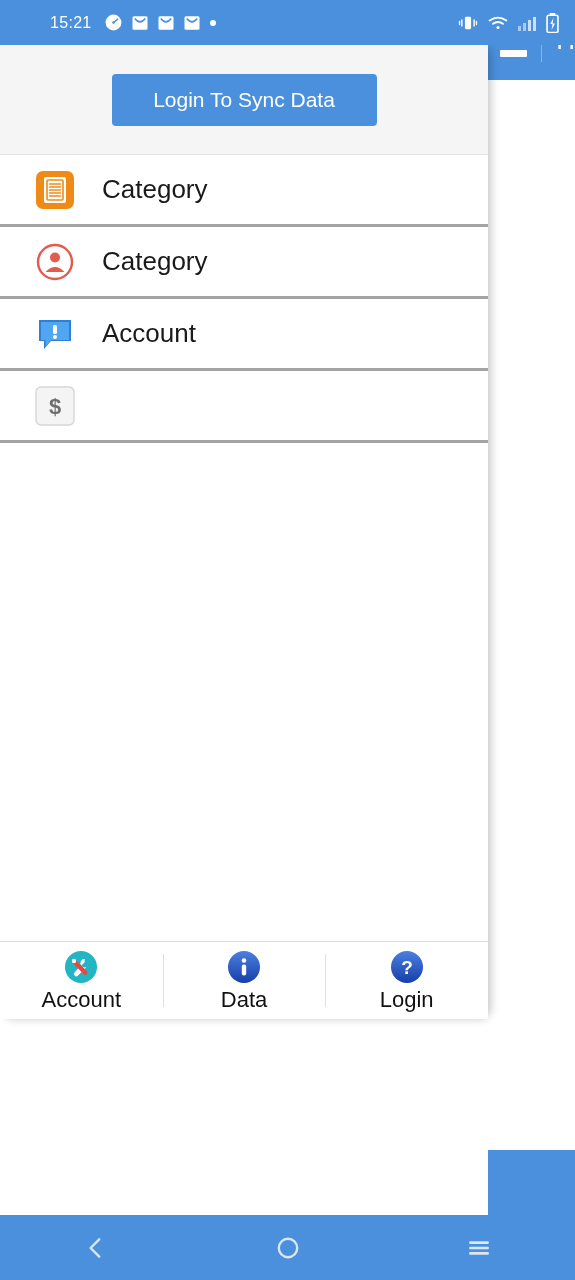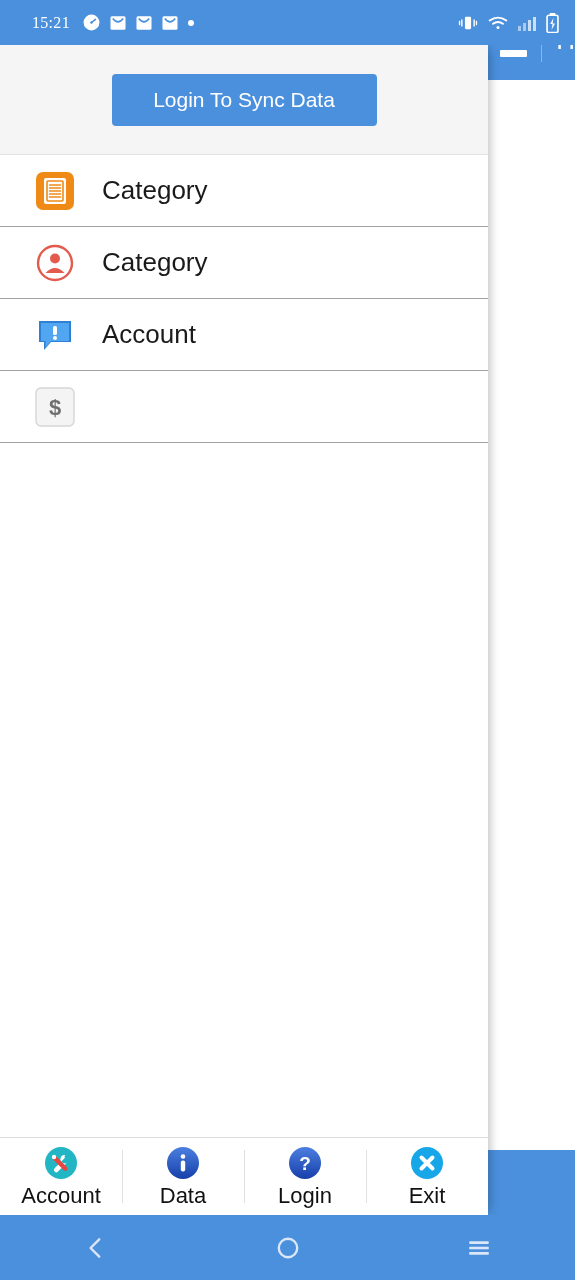--- a/index.html
+++ b/index.html
@@ -37,28 +37,28 @@
     background:#4b90dd;
   }
 
   
   #status-bar {
     position:absolute; top:0; left:0; width:575px; height:45px;
     background:#4b90dd; color:#ffffff;
     display:flex; align-items:center; z-index:40;
     padding:0 16px;
   }
-  #status-bar .clock { font-size:16px; margin-left:16px; letter-spacing:.3px;font-family:Liberation Serif, serif; }
+  #status-bar .clock { font-size:16px; margin-left:34px; letter-spacing:.3px; }
   #status-bar .left-icons { display:flex; align-items:center; gap:8px; margin-left:12px; }
   #status-bar .right-icons { margin-left:auto; display:flex; align-items:center; gap:10px; }
   .sb-ico { display:block; }
 
   
   #drawer {
-    position:absolute; top:45px; left:0; width:488px; height:1170px;
+    position:absolute; top:45px; left:0; width:488px; height:974px;
     background:#ffffff; z-index:30;
     box-shadow:3px 0 8px rgba(0,0,0,.22);
     display:flex; flex-direction:column;border-radius:11px;
   }
 
   
   #drawer-header {
     height:110px; background:#f5f5f6;
     display:flex; align-items:center; justify-content:center;
     border-bottom:1px solid #e3e3e3;
@@ -70,21 +70,21 @@
     padding:0 28px; height:52px; min-width:265px;
     font-size:21px; font-family:"Liberation Sans", sans-serif;
     cursor:pointer;
   }
 
   
   #drawer-menu { flex:0 0 auto; background:#ffffff; }
   .menu-row {
     display:flex; align-items:center;
     height:72px; padding-left:32px;
-    border-bottom:1px solid #a3a3a3;
+    border-bottom:3px solid #a3a3a3;
     cursor:pointer; background:#ffffff;
   }
   .menu-row .icon-box {
     width:46px; height:46px;
     display:flex; align-items:center; justify-content:center;
     flex:0 0 46px;
   }
   .menu-row .label {
     margin-left:24px; font-size:26px; color:#1a1a1a;
   }
@@ -276,27 +276,20 @@
           <stop offset="0" stop-color="#4b7fe0"></stop>
               <stop offset="1" stop-color="#173faa"></stop>
         </linearGradient>
           </defs>
         <circle cx="18" cy="18" r="16" fill="url(#gHelp)"></circle>
         <text x="18" y="25" text-anchor="middle" font-family="Liberation Sans, sans-serif" font-size="19" font-weight="bold" fill="#ffffff">?</text>
       </svg>
       <span class="bi-label">Login</span>
     </div>
 
-    <div class="bottom-item">
-      <svg width="36" height="36" viewBox="0 0 36 36">
-        <circle cx="18" cy="18" r="16" fill="#17a7e8"></circle>
-        <path d="M12.5 12.5 L23.5 23.5 M23.5 12.5 L12.5 23.5" stroke="#ffffff" stroke-width="4" stroke-linecap="round"></path>
-      </svg>
-      <span class="bi-label">Exit</span>
-    </div>
 
   </div>
 </div>
 
 <div id="nav-bar">
   <div class="nav-btn">
     <svg width="26" height="26" viewBox="0 0 24 24">
       <path d="M15 4 L7 12 L15 20" stroke="#dbe7f7" stroke-width="2.2" fill="none" stroke-linecap="round" stroke-linejoin="round"></path>
     </svg>
   </div>

